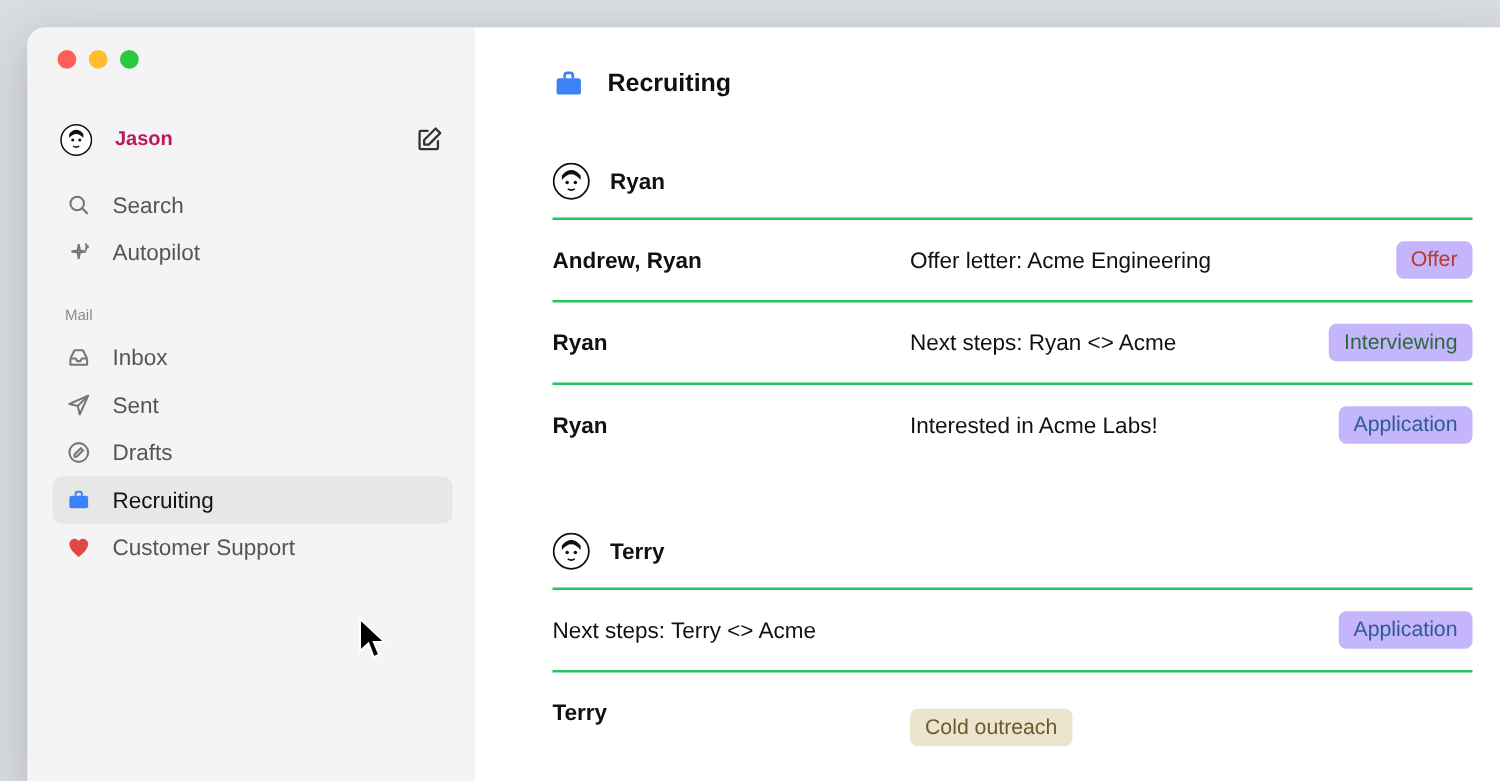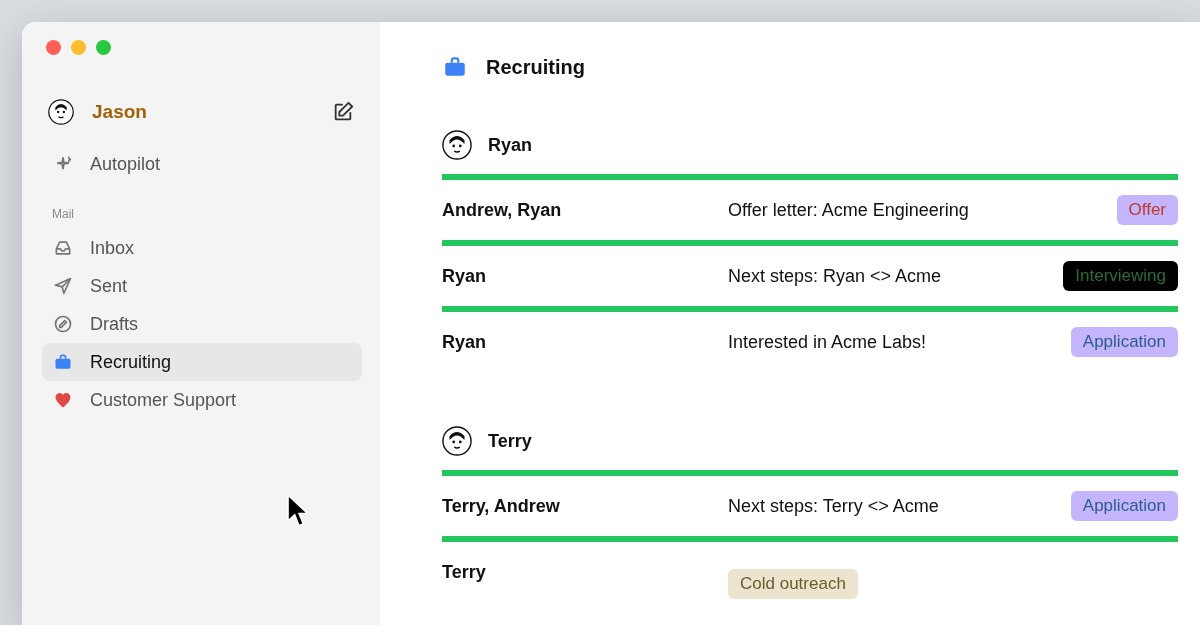--- a/index.html
+++ b/index.html
@@ -41,21 +41,21 @@
     .dot.yellow { background: #febc2e; }
     .dot.green { background: #28c840; }
 
     .user-row {
       display: flex;
       align-items: center;
       justify-content: space-between;
       padding: 0 8px 20px 6px;
     }
     .user-left { display: flex; align-items: center; gap: 18px; }
-    .user-name { font-size: 19px; font-weight: 700; color: #a16207; }
+    .user-name { font-size: 16px; font-weight: 700; color: #be185d; }
     .avatar-sm { width: 26px; height: 26px; }
 
     .sb-item {
       display: flex;
       align-items: center;
       gap: 16px;
       padding: 8px 10px;
       border-radius: 8px;
       font-size: 18px;
       color: #555;
@@ -84,34 +84,34 @@
     .header-icon { width: 26px; height: 26px; color: #3b82f6; }
     .header-title { font-size: 20px; font-weight: 700; color: #111; }
 
     .group-head { display: flex; align-items: center; gap: 16px; padding: 10px 0 14px 0; }
     .group-name { font-size: 18px; font-weight: 700; color: #111; }
     .avatar-md { width: 30px; height: 30px; }
 
     .row {
       display: flex;
       align-items: center;
-      border-top: 6px solid #22c55e;
+      border-top: 2px solid #22c55e;
       height: 66px;
     }
     .row .from { width: 286px; font-size: 18px; font-weight: 700; color: #111; }
     .row .subject { flex: 1; font-size: 18px; color: #111; }
     .row .tag {
       font-size: 17px;
       padding: 5px 12px;
       border-radius: 6px;
       white-space: nowrap;
       font-weight: 500;
     }
     .tag-offer { background: #c4b5fd; color: #bb3b2f; }
-    .tag-interview { background: #000000; color: #2d6a3b; margin-left: 44px; }
+    .tag-interview { background: #c4b5fd; color: #2d6a3b; margin-left: 44px; }
     .tag-app { background: #c4b5fd; color: #2d5c8f; }
     .tag-cold { background: #ece4cf; color: #6b5a2a; margin-top: 24px; }
 
     .group-gap { height: 44px; }
 
     .cursor {
       position: absolute;
       left: 286px;
       top: 494px;
       pointer-events: none;
@@ -144,20 +144,29 @@
         <span class="user-name">Jason</span>
       </div>
       <span class="compose-icon">
         <svg viewBox="0 0 24 24" width="22" height="22" fill="none" stroke="#333" stroke-width="2" stroke-linecap="round" stroke-linejoin="round">
             <path d="M11 4H5a1 1 0 0 0-1 1v14a1 1 0 0 0 1 1h14a1 1 0 0 0 1-1v-6"></path>
             <path d="M18 2l4 4-10 10H8v-4L18 2z"></path>
           </svg>
       </span>
     </div>
 
+    <div class="sb-item">
+      <span class="sb-icon">
+        <svg viewBox="0 0 24 24" width="20" height="20" fill="none" stroke="currentColor" stroke-width="2" stroke-linecap="round">
+            <circle cx="10.5" cy="10.5" r="6.5"></circle>
+            <line x1="20" y1="20" x2="15.2" y2="15.2"></line>
+          </svg>
+      </span>
+      <span>Search</span>
+    </div>
 
     <div class="sb-item">
       <span class="sb-icon">
         <svg viewBox="0 0 24 24" width="20" height="20" fill="none" stroke="currentColor" stroke-width="2" stroke-linecap="round">
             <path d="M12 4 L13 10 L19 11 L13 12 L12 18 L11 12 L5 11 L11 10 Z"></path>
             <path d="M19 4 L19.5 6 L21.5 6.5 L19.5 7 L19 9"></path>
           </svg>
       </span>
       <span>Autopilot</span>
     </div>
@@ -266,21 +275,20 @@
             <path d="M8 11 Q16 2 24 11 L24 15 Q16 5 8 15 Z" fill="#111"></path>
             <circle cx="12.5" cy="17" r="1.5" fill="#111"></circle>
             <circle cx="19.5" cy="17" r="1.5" fill="#111"></circle>
             <path d="M13 22.5 Q16 24.5 19 22.5" stroke="#111" stroke-width="1.5" fill="none"></path>
           </svg>
       </span>
       <span class="group-name">Terry</span>
     </div>
 
     <div class="row">
-      <span class="from">Terry, Andrew</span>
       <span class="subject">Next steps: Terry &lt;&gt; Acme</span>
       <span class="tag tag-app">Application</span>
     </div>
     <div class="row">
       <span class="from">Terry</span>
       <span class="tag tag-cold">Cold outreach</span>
     </div>
   </div>
 </div>
 

